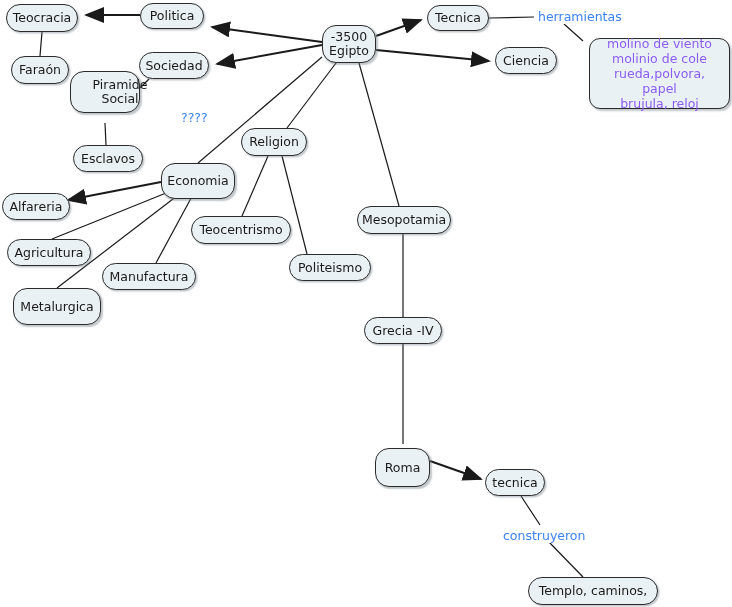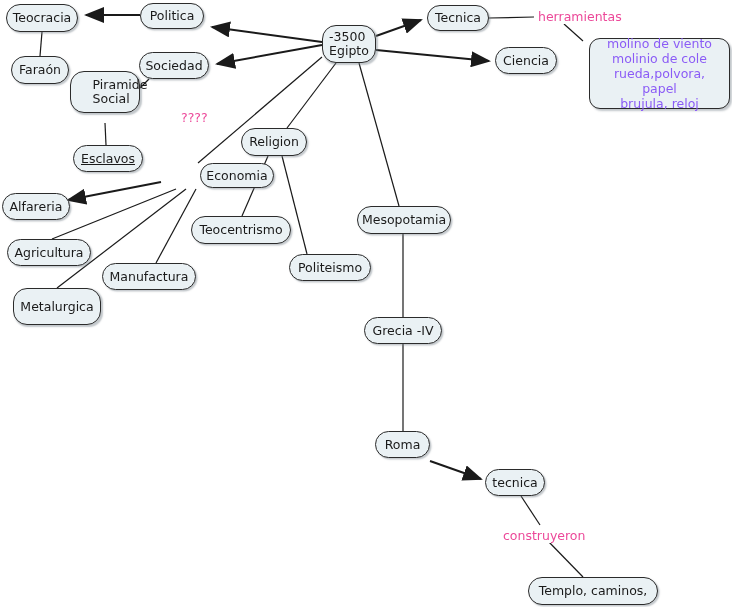--- a/index.html
+++ b/index.html
@@ -25,20 +25,21 @@
   }
   .node {
     position: absolute;
     box-sizing: border-box;
     background: #eaf1f4;
     border: 1px solid #2b2b2b;
     border-radius: 14px;
     display: flex;
     align-items: center;
     justify-content: center;
+    text-align: center;
     color: #1a1a1a;
     font-size: 12.5px;
     line-height: 14px;
     padding: 2px 6px;
     white-space: pre-line;
     box-shadow: 1.5px 1.5px 1.5px rgba(120,130,140,0.45);
     z-index: 3;
   }
   .node.multiline {
     line-height: 14.5px;
@@ -56,21 +57,21 @@
     color: #8b5cf6;
     font-size: 12.5px;
     line-height: 15px;
     padding: 5px 8px;
     white-space: pre-line;
     box-shadow: 2px 2px 2px rgba(120,130,140,0.45);
     z-index: 3;
   }
   .link-label {
     position: absolute;
-    color: #ec4899;
+    color: #3b82f6;
     font-size: 12.5px;
     line-height: 14px;
     white-space: nowrap;
     background: #ffffff;
     padding: 0 2px;
     z-index: 4;
   }
 </style>
 </head>
 <body>
@@ -115,32 +116,32 @@
       <div class="node" style="left: 6px; top: 4px; width: 72px; height: 28px; background: rgb(234, 241, 244); border-color: rgb(43, 43, 43);">Teocracia</div>
       <div class="node" style="left: 140px; top: 3px; width: 64px; height: 26px; background: rgb(234, 241, 244); border-color: rgb(43, 43, 43);">Politica</div>
       <div class="node multiline" style="left: 322px; top: 25px; width: 54px; height: 38px; background: rgb(234, 241, 244); border-color: rgb(43, 43, 43);">-3500
 Egipto</div>
       <div class="node" style="left: 427px; top: 5px; width: 62px; height: 26px; background: rgb(234, 241, 244); border-color: rgb(43, 43, 43);">Tecnica</div>
       <div class="node" style="left: 495px; top: 47px; width: 62px; height: 27px; background: rgb(234, 241, 244); border-color: rgb(43, 43, 43);">Ciencia</div>
       <div class="node" style="left: 11px; top: 56px; width: 58px; height: 28px; background: rgb(234, 241, 244); border-color: rgb(43, 43, 43);">Faraón</div>
       <div class="node" style="left: 139px; top: 52px; width: 70px; height: 27px; background: rgb(234, 241, 244); border-color: rgb(43, 43, 43);">Sociedad</div>
       <div class="node multiline" style="left: 70px; top: 71px; width: 70px; height: 42px; background: rgb(234, 241, 244); border-color: rgb(43, 43, 43); padding-left: 36px;">Piramide
 Social</div>
-      <div class="node" style="left: 73px; top: 145px; width: 70px; height: 27px; background: rgb(234, 241, 244); border-color: rgb(43, 43, 43); text-decoration: underline;">Esclavos</div>
+      <div class="node" style="left: 73px; top: 145px; width: 70px; height: 27px; background: rgb(234, 241, 244); border-color: rgb(43, 43, 43);">Esclavos</div>
       <div class="node" style="left: 241px; top: 128px; width: 66px; height: 28px; background: rgb(234, 241, 244); border-color: rgb(43, 43, 43);">Religion</div>
-      <div class="node" style="left: 161px; top: 163px; width: 74px; height: 25px; background: rgb(234, 241, 244); border-color: rgb(43, 43, 43); margin-left: 39px;">Economia</div>
+      <div class="node" style="left: 161px; top: 163px; width: 74px; height: 36px; background: rgb(234, 241, 244); border-color: rgb(43, 43, 43);">Economia</div>
       <div class="node" style="left: 2px; top: 193px; width: 68px; height: 27px; background: rgb(234, 241, 244); border-color: rgb(43, 43, 43);">Alfareria</div>
       <div class="node" style="left: 7px; top: 239px; width: 84px; height: 27px; background: rgb(234, 241, 244); border-color: rgb(43, 43, 43);">Agricultura</div>
       <div class="node" style="left: 102px; top: 263px; width: 94px; height: 27px; background: rgb(234, 241, 244); border-color: rgb(43, 43, 43);">Manufactura</div>
       <div class="node" style="left: 13px; top: 288px; width: 88px; height: 37px; background: rgb(234, 241, 244); border-color: rgb(43, 43, 43);">Metalurgica</div>
       <div class="node" style="left: 191px; top: 216px; width: 100px; height: 28px; background: rgb(234, 241, 244); border-color: rgb(43, 43, 43);">Teocentrismo</div>
       <div class="node" style="left: 266px; top: 254px; width: 82px; height: 27px; background: rgb(234, 241, 244); border-color: rgb(43, 43, 43); margin-left: 23px;">Politeismo</div>
       <div class="node" style="left: 357px; top: 206px; width: 94px; height: 28px; background: rgb(234, 241, 244); border-color: rgb(43, 43, 43);">Mesopotamia</div>
       <div class="node" style="left: 364px; top: 317px; width: 78px; height: 27px; background: rgb(234, 241, 244); border-color: rgb(43, 43, 43);">Grecia  -IV</div>
-      <div class="node" style="left: 375px; top: 431px; width: 55px; height: 27px; background: rgb(234, 241, 244); border-color: rgb(43, 43, 43);">Roma</div>
+      <div class="node" style="left: 375px; top: 448px; width: 55px; height: 39px; background: rgb(234, 241, 244); border-color: rgb(43, 43, 43);">Roma</div>
       <div class="node" style="left: 485px; top: 469px; width: 60px; height: 27px; background: rgb(234, 241, 244); border-color: rgb(43, 43, 43);">tecnica</div>
       <div class="node" style="left: 528px; top: 577px; width: 130px; height: 28px; background: rgb(234, 241, 244); border-color: rgb(43, 43, 43);">Templo, caminos,</div>
     </div>
   <div id="infoboxes-group">
       <div class="infobox" style="left: 589px; top: 38px; width: 141px; height: 71px; background: rgb(234, 241, 244); border-color: rgb(43, 43, 43);">molino de viento
 molinio de cole
 rueda,polvora, papel
 brujula, reloj</div>
     </div>
   <div id="labels-group">

